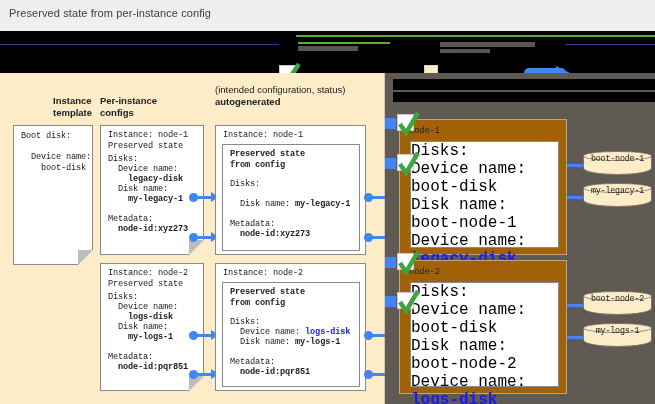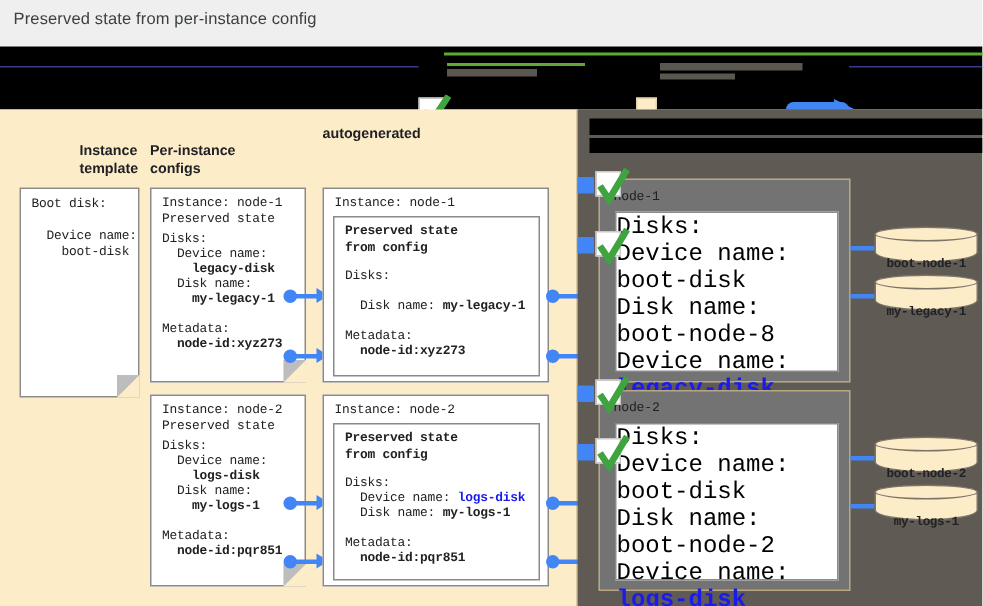--- a/index.html
+++ b/index.html
@@ -84,21 +84,21 @@
     border-left:15px solid #bdbdbd;
     border-bottom:15px solid #fdecc8;
   }
 
   .inner-card {
     position:absolute; background:#ffffff; border:1px solid #8a8a8a;
   }
 
   
   .node-card {
-    position:absolute; background:#737373; border:1px solid #b9a87f;
+    position:absolute; background:#a16207; border:1px solid #b9a87f;
   }
   .node-label {
     position:absolute; left:9px; top:6px;
     font-size:8.8px; color:#202124; letter-spacing:-.15px;
   }
 
   
   .blue { color:#1a1aee; font-weight:bold; }
   .purple { color:#a33ad6; font-weight:bold; }
   .bold { font-weight:bold; }
@@ -128,22 +128,22 @@
   .disk .dbody {
     position:absolute; left:0; top:5px; width:69px; height:19px;
     background:#fdecc8; border:1px solid #7d7468;
     border-radius:0 0 34px 34px / 0 0 7px 7px;
   }
   .disk .dtop {
     position:absolute; left:0; top:0; width:69px; height:10px;
     background:#fdecc8; border:1px solid #7d7468; border-radius:50%;
   }
   .disk .dlabel {
-    position:absolute; left:0; top:20px; width:69px; text-align:center;
-    font-size:8.4px; color:#202124; letter-spacing:-.2px;font-weight:bold;
+    position:absolute; left:0; top:3px; width:69px; text-align:center;
+    font-size:8.4px; color:#202124; letter-spacing:-.2px;
   }
 </style>
 </head>
 <body>
 
 <div id="titlebar">
   <div id="title-text">Preserved state from per-instance config</div>
 </div>
 
 <div id="legend-band">
@@ -169,20 +169,21 @@
 
   <div class="col-head" style="left:13px;top:22px;margin-left:40px;">
     <div>Instance</div>
     <div>template</div>
   </div>
   <div class="col-head" style="left:100px;top:22px;">
     <div>Per-instance</div>
     <div>configs</div>
   </div>
   <div class="col-head" style="left:215px;top:11px;">
+    <div class="sub">(intended configuration, status)</div>
     <div>autogenerated</div>
   </div>
 
   <div class="card" style="left:13px;top:52px;width:80px;height:140px;">
     <div class="body mono">Boot disk:
 
   Device name:
     boot-disk</div>
     <div class="dogear2"></div>
   </div>
@@ -271,21 +272,21 @@
 
   <div class="redblack" style="left:8px;top:6px;width:262px;height:11px;"></div>
   <div class="redblack" style="left:8px;top:19px;width:262px;height:10px;"></div>
 
   <div class="node-card" style="left:14px;top:46px;width:168px;height:136px;">
     <div class="node-label mono">node-1</div>
 
     <div class="inner-card" style="left:10px;top:21px;width:149px;height:107px;">
       <div class="body mono" style="top:4px;"><span>Disks:</span></div>
       <div class="body mono" style="top:14px;"><span>  Device name: boot-disk</span></div>
-      <div class="body mono" style="top:24px;"><span>  Disk name: boot-node-8</span></div>
+      <div class="body mono" style="top:24px;"><span>  Disk name: boot-node-1</span></div>
       <div class="body mono" style="top:44px;"><span>  Device name: </span><span class="blue">legacy-disk</span></div>
       <div class="body mono" style="top:54px;"><span>  Disk name: </span><span class="bold">my-legacy-1</span></div>
       <div class="body mono" style="top:74px;"><span>Metadata:</span></div>
       <div class="body mono purple" style="top:84px;"><span>  node-id:xyz273</span></div>
     </div>
   </div>
 
   <div class="conn-square" style="left:0px;top:45px;"></div>
   <div class="check-badge" style="left:12px;top:41px;">
     <svg width="24" height="26" viewBox="0 0 24 26">

